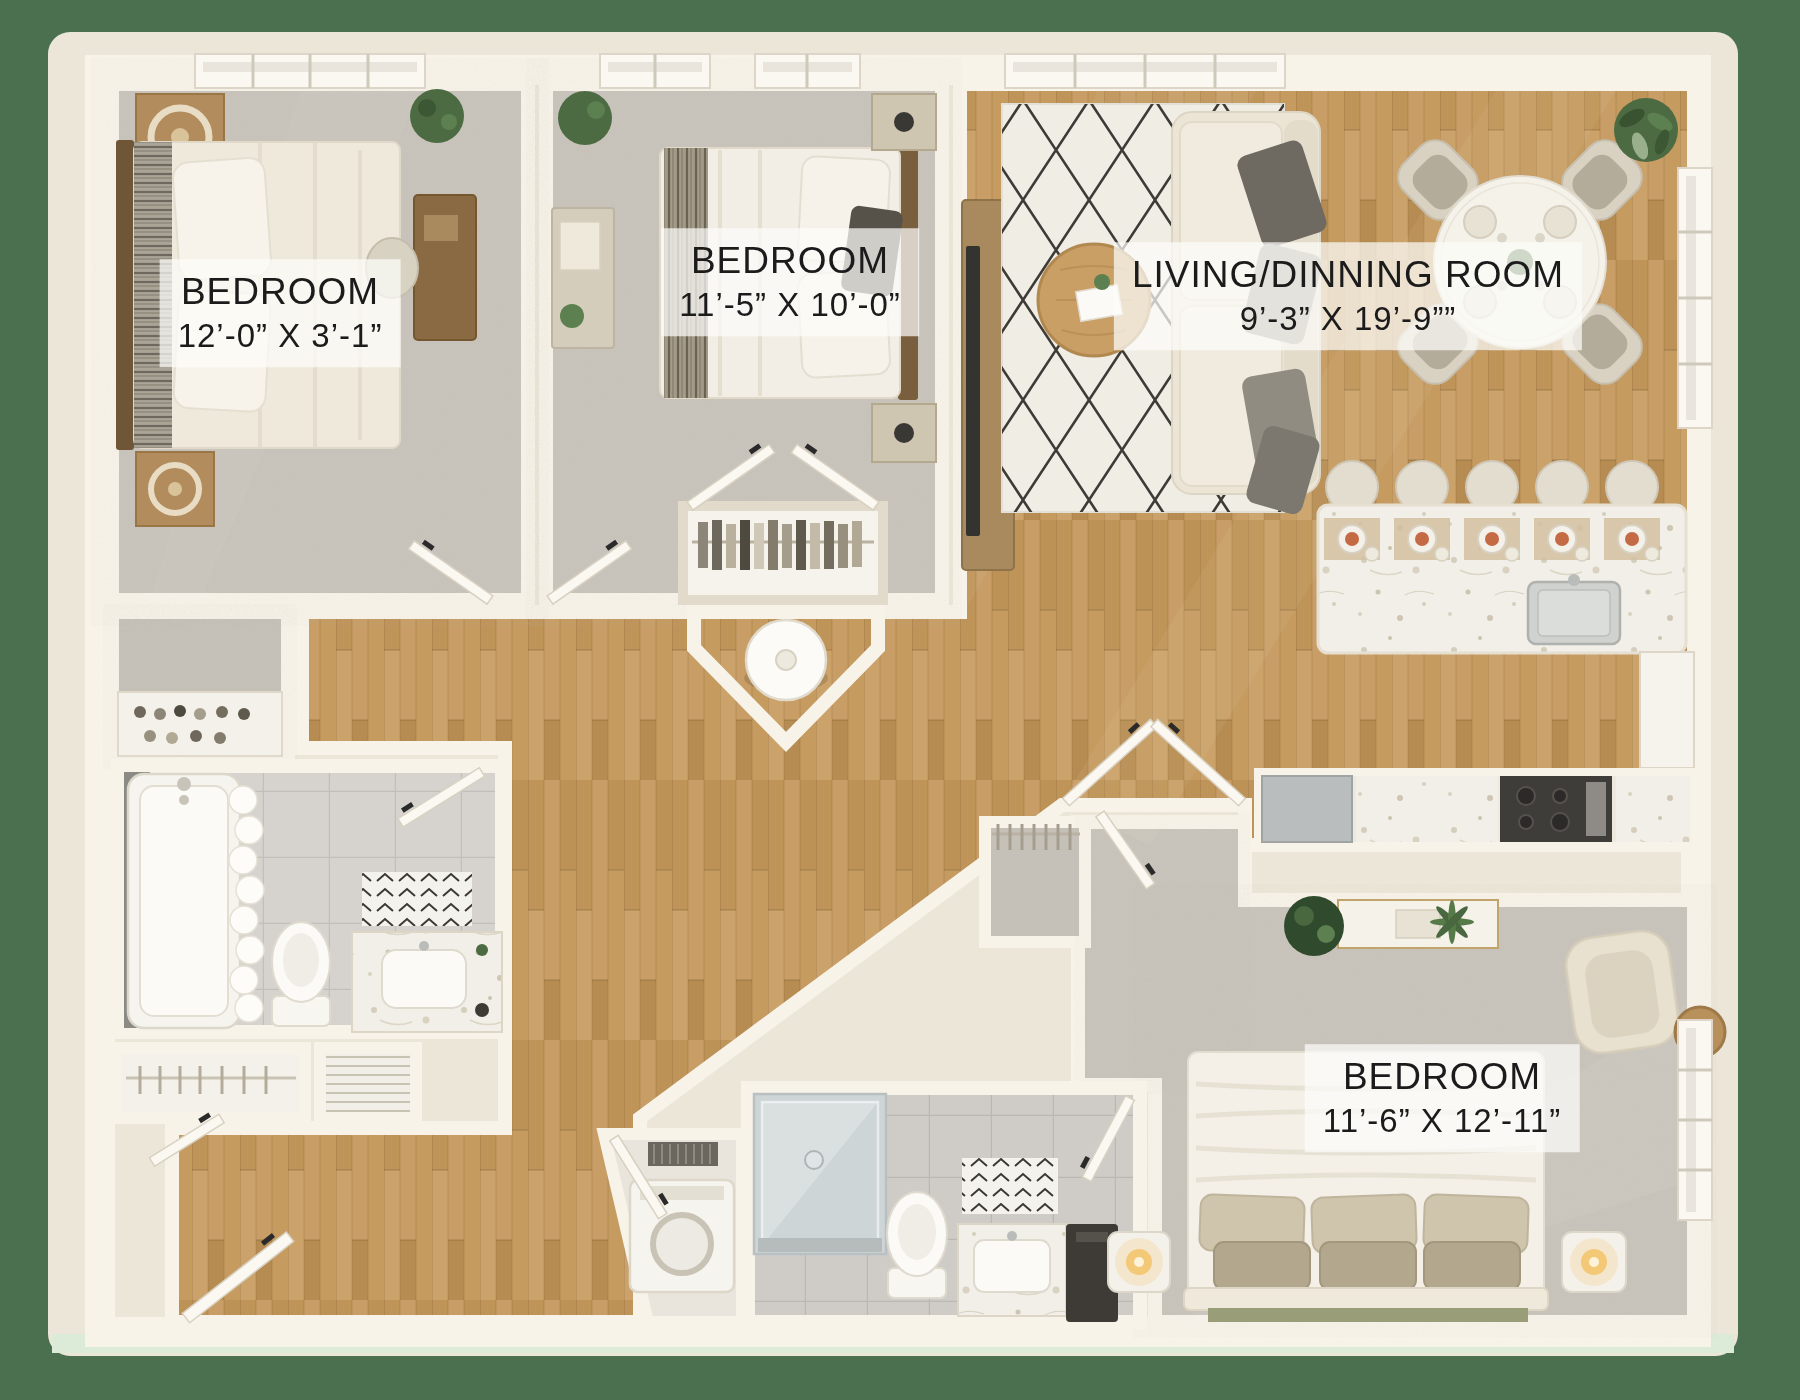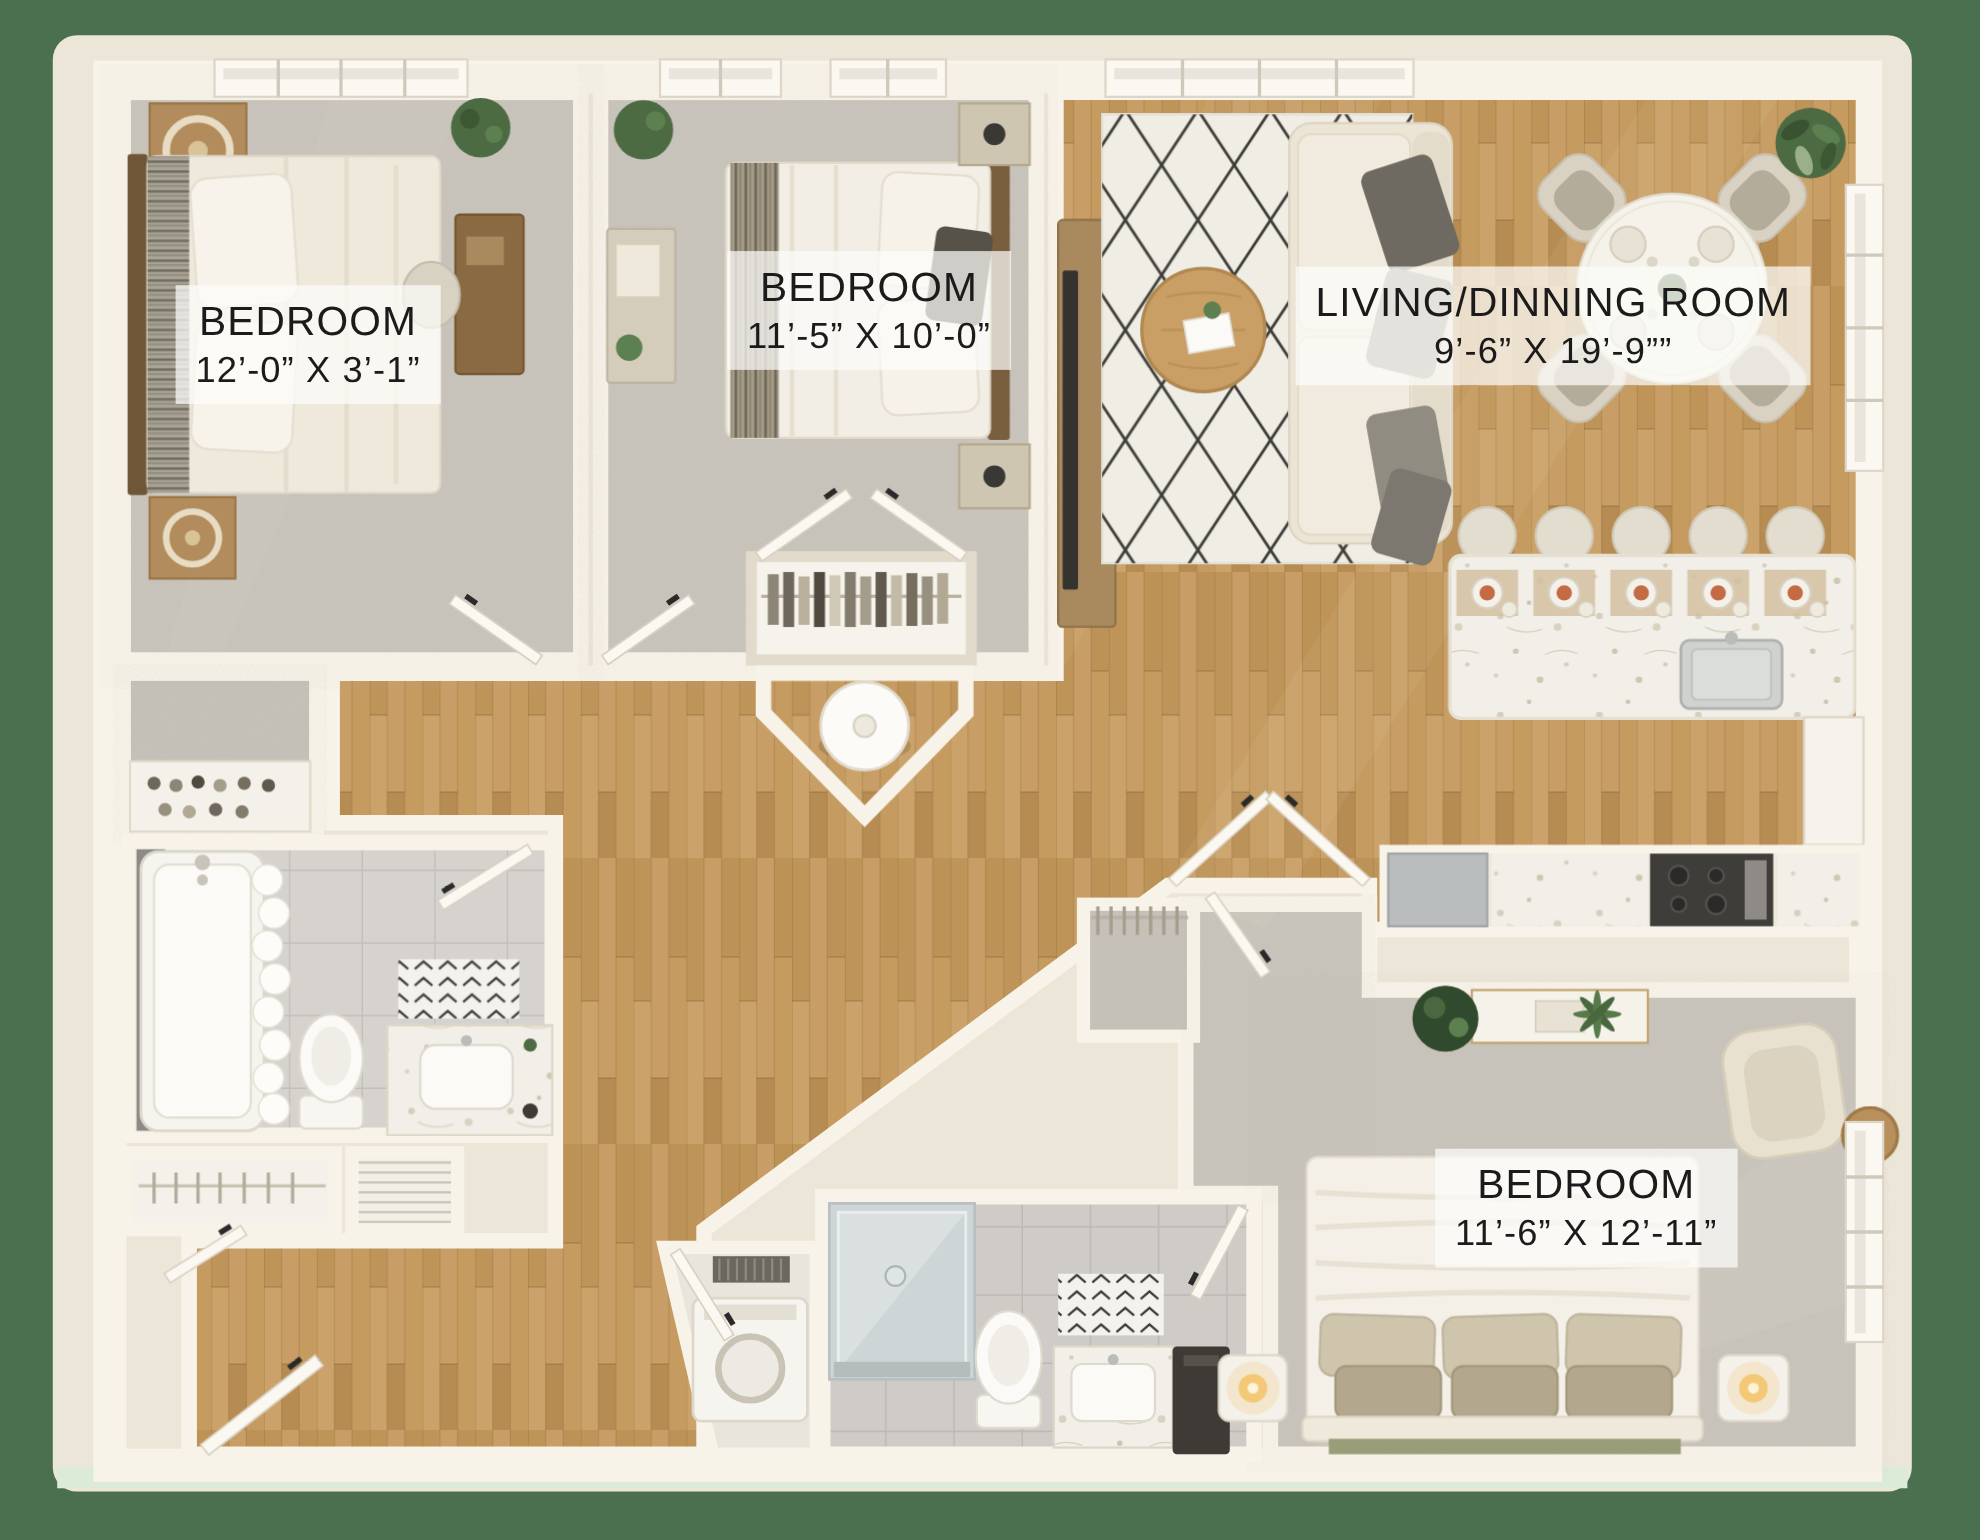--- a/index.html
+++ b/index.html
@@ -539,20 +539,20 @@
 </svg>
 
 <div class="room-label" style="left:280px; top:313px;">
   <div class="name">BEDROOM</div>
   <div class="dims">12’-0” X 3’-1”</div>
 </div>
 <div class="room-label" style="left:790px; top:282px;">
   <div class="name">BEDROOM</div>
   <div class="dims">11’-5” X 10’-0”</div>
 </div>
-<div class="room-label" style="left:1412px; top:296px;">
+<div class="room-label" style="left:1348px; top:296px;">
   <div class="name">LIVING/DINNING ROOM</div>
-  <div class="dims">9’-6” X 19’-9””</div>
+  <div class="dims">9’-3” X 19’-9””</div>
 </div>
 <div class="room-label" style="left:1442px; top:1098px;">
   <div class="name">BEDROOM</div>
   <div class="dims">11’-6” X 12’-11”</div>
 </div>
 
 </body></html>

